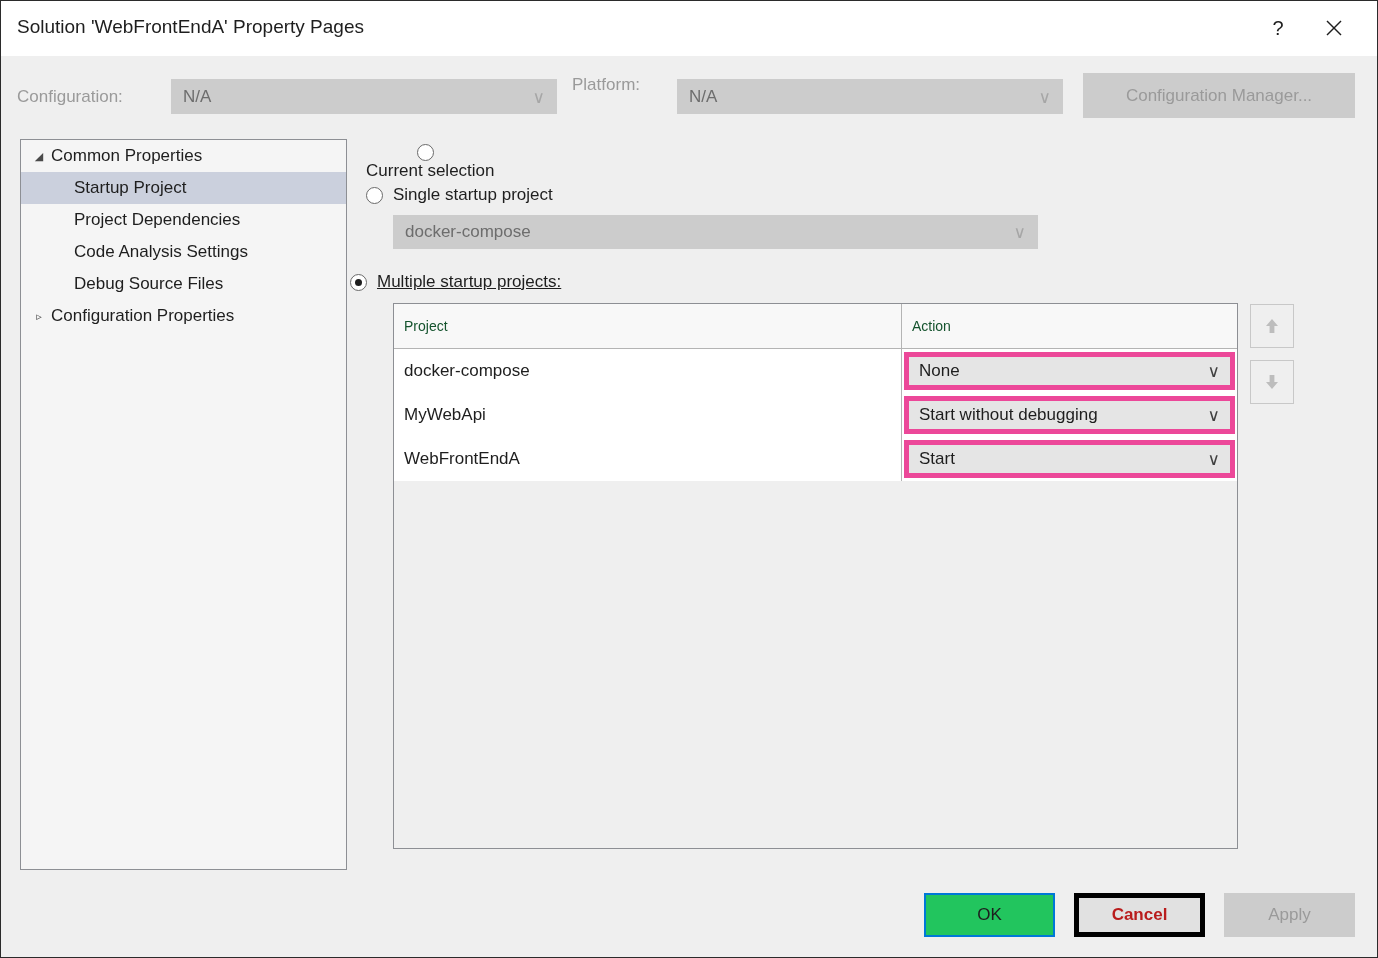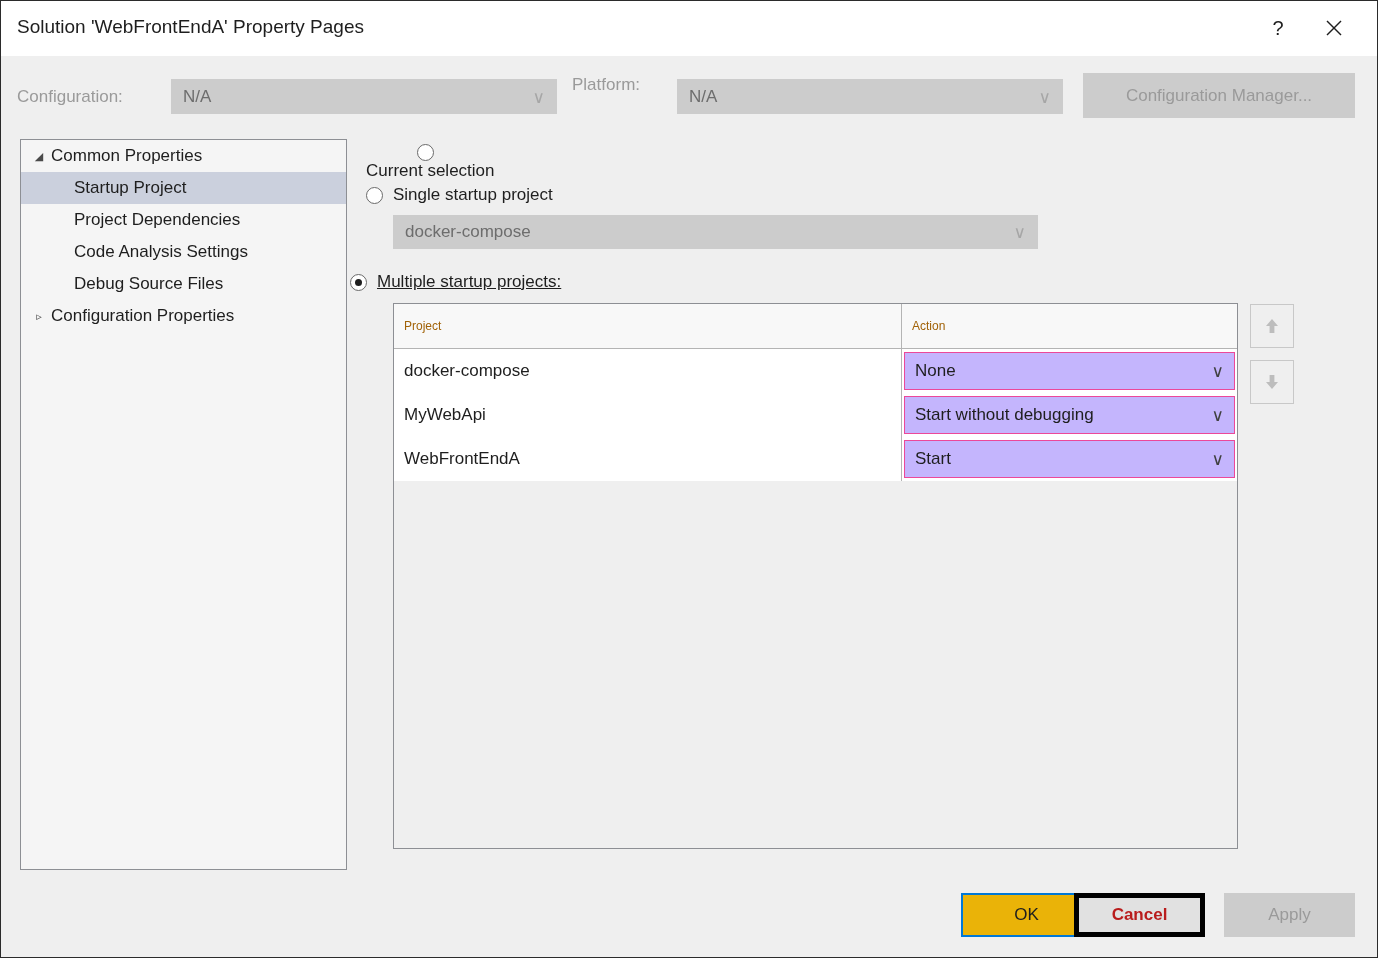--- a/index.html
+++ b/index.html
@@ -178,22 +178,22 @@
     overflow: hidden;
   }
   .thead {
     display: flex;
     height: 45px;
     background: #f8f8f8;
     border-bottom: 1px solid #b4b4b4;
     box-sizing: border-box;
   }
   .th {
-    font-size: 12px;
-    color: #a16207;
+    font-size: 14px;
+    color: #14532d;
     display: flex;
     align-items: center;
     padding-left: 10px;
     box-sizing: border-box;
     cursor: default;
   }
   .th-project { width: 508px; border-right: 1px solid #b4b4b4; }
   .th-action { flex: 1; }
   .trow {
     display: flex;
@@ -218,22 +218,22 @@
     flex: 1;
     height: 100%;
     display: flex;
     align-items: center;
     padding: 0 2px;
     box-sizing: border-box;
   }
   .action-combo {
     width: 100%;
     height: 38px;
-    background: #c4b5fd;
-    border: 1px solid #ec4899;
+    background: #e5e5e5;
+    border: 5px solid #ec4899;
     box-sizing: border-box;
     font-size: 17px;
     color: #1e1e1e;
     display: flex;
     align-items: center;
     padding-left: 10px;
     position: relative;
     cursor: default;
   }
   .action-combo .chev {
@@ -264,22 +264,22 @@
   
   .footer-btn {
     position: absolute;
     height: 44px;
     font-size: 17px;
     font-family: "Liberation Sans", sans-serif;
     box-sizing: border-box;
     cursor: default;
   }
   #ok-button {
-    left: 960px; top: 892px; width: 131px;
-    background: #eab308;
+    left: 923px; top: 892px; width: 131px;
+    background: #22c55e;
     border: 2px solid #0078d7;
     color: #1e1e1e;
   }
   #cancel-button {
     left: 1073px; top: 892px; width: 131px;
     background: #e1e1e1;
     border: 5px solid #000000;
     color: #b91c1c;
     font-weight: bold;
   }

